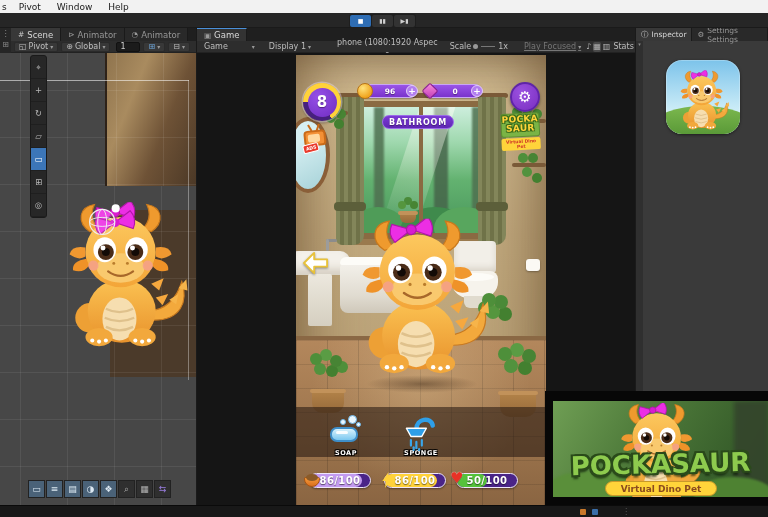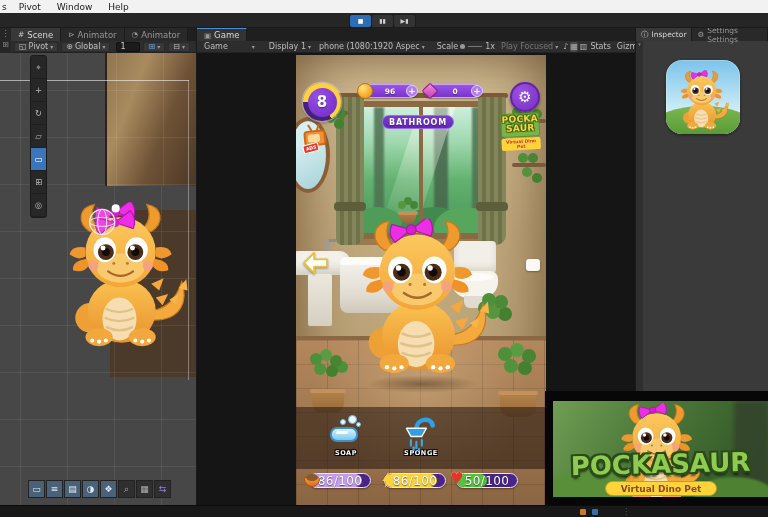--- a/index.html
+++ b/index.html
@@ -175,42 +175,42 @@
   .ads-btn { position:absolute; left:8px; top:70px; width:24px; height:28px; transform:rotate(-6deg); }
   .ads-tv { position:absolute; left:0; top:5px; width:22px; height:16px; background:#f39035; border:2px solid #c96a18; border-radius:4px; }
   .ads-tv::before { content:""; position:absolute; left:2px; top:2px; width:12px; height:8px; background:#ffd9a0; border-radius:2px; }
   .ads-ant1,.ads-ant2 { position:absolute; width:1.5px; height:7px; background:#c96a18; top:-1px; }
   .ads-ant1 { left:6px; transform:rotate(-25deg); }
   .ads-ant2 { left:14px; transform:rotate(25deg); }
   .ads-label { position:absolute; left:-2px; top:18px; background:#ea3a2c; color:#fff; font-size:4.5px; font-weight:bold;
     padding:1px 2px; border-radius:2px; transform:rotate(-8deg); border:1px solid #fff; }
 
   
-  .action-band { position:absolute; left:0; top:352px; width:250px; height:62px; background:rgba(32,20,14,.55); z-index:10; }
+  .action-band { position:absolute; left:0; top:352px; width:250px; height:50px; background:rgba(32,20,14,.55); z-index:10; }
   .action { position:absolute; top:6px; width:48px; text-align:center; }
   .action-label { margin-top:2px; font-size:6.5px; font-weight:bold; color:#fff; letter-spacing:.6px;
     text-shadow:1px 1px 0 #000, -1px 1px 0 #000, 1px -1px 0 #000, -1px -1px 0 #000; }
   .soap-wrap { position:relative; height:34px; }
   .soap-bar { position:absolute; left:8px; top:14px; width:28px; height:15px; border-radius:7px;
     background:linear-gradient(180deg,#d8f2fc,#7cc8f0); border:2px solid #3f8fc9; }
   .soap-bar::before { content:""; position:absolute; left:4px; top:2px; width:12px; height:3px; border-radius:3px; background:rgba(255,255,255,.9); }
   .bubble { position:absolute; border-radius:50%; background:#eaf7ff; border:1.5px solid #6db6e8; }
   .shower-wrap { position:relative; height:34px; }
   .sponge-wrap { position:relative; height:34px; }
   .sponge { position:absolute; left:7px; top:8px; width:32px; height:21px; border-radius:55% 45% 50% 50%/55% 55% 45% 45%;
     background:#f3b43e; border:2px solid #cf8f26;
     background-image:radial-gradient(#d68f2a 1.3px, transparent 1.5px); background-size:8px 7px; }
 
   
   .stats-row { position:absolute; left:0; top:418px; width:250px; height:16px; z-index:11; }
   .stat-pill { position:absolute; top:0; width:62px; height:15px; border-radius:9px; background:#4a2488;
     border:1.5px solid #efe6fb; box-shadow:0 1px 2px rgba(0,0,0,.4); }
   .stat-fill { position:absolute; left:0; top:0; bottom:0; border-radius:7px; }
   .stat-val { position:absolute; inset:0; display:flex; align-items:center; justify-content:center;
-    color:#fff; font-size:12px; font-weight:normal; letter-spacing:.4px; text-shadow:0 1px 1px rgba(0,0,0,.55); }
+    color:#fff; font-size:10px; font-weight:bold; letter-spacing:.4px; text-shadow:0 1px 1px rgba(0,0,0,.55); }
   .stat-icon { position:absolute; left:-7px; top:-3px; width:18px; height:18px; z-index:2; }
   .bowl { position:absolute; left:1px; top:6px; width:16px; height:10px; background:linear-gradient(180deg,#f59a3a,#d96f1e);
     border:1px solid #a85512; border-radius:2px 2px 9px 9px; }
   .bowl::before { content:""; position:absolute; left:1px; top:-4px; width:12px; height:7px; border-radius:50%; background:#8a5a28; }
   .bolt { position:absolute; left:3px; top:1px; width:13px; height:16px; background:#ffd23a;
     clip-path:polygon(58% 0%, 10% 56%, 40% 56%, 30% 100%, 90% 40%, 52% 40%); filter:drop-shadow(0 0 1px #7a4d00); }
   .heart-glyph { position:absolute; left:0px; top:-2px; font-size:15px; color:#e83226;
     text-shadow:0 1px 0 rgba(0,0,0,.35), 0 0 1px #fff; }
 
   
@@ -436,31 +436,31 @@
   </div>
   <div class="ptoolbar">
     <div class="tb-flat" style="margin-left:4px;">
       <span>Game</span>
       <span class="caret" style="margin-left:22px;">▾</span>
     </div>
     <div class="tb-flat" style="margin-left:8px;">
       <span>Display 1</span>
       <span class="caret">▾</span>
     </div>
-    <div class="tb-flat" style="margin-left:2px;">
+    <div class="tb-flat" style="margin-left:20px;flex-direction:column;">
       <span>phone (1080:1920 Aspec</span>
       <span class="caret">▾</span>
     </div>
     <div class="tb-flat" style="margin-left:6px;">
       <span>Scale</span>
       <span class="scale-knob"></span>
       <span class="scale-line"></span>
       <span>1x</span>
     </div>
-    <div class="tb-flat dim" style="">
+    <div class="tb-flat dim" style="margin-left:10px;text-decoration:underline;">
       <span>Play Focused</span>
       <span class="caret">▾</span>
     </div>
     <div class="icon-btn">♪</div>
     <div class="icon-btn hl">▦</div>
     <div class="icon-btn">▥</div>
     <div class="tb-flat">
       <span>Stats</span>
     </div>
     <div class="tb-flat">

